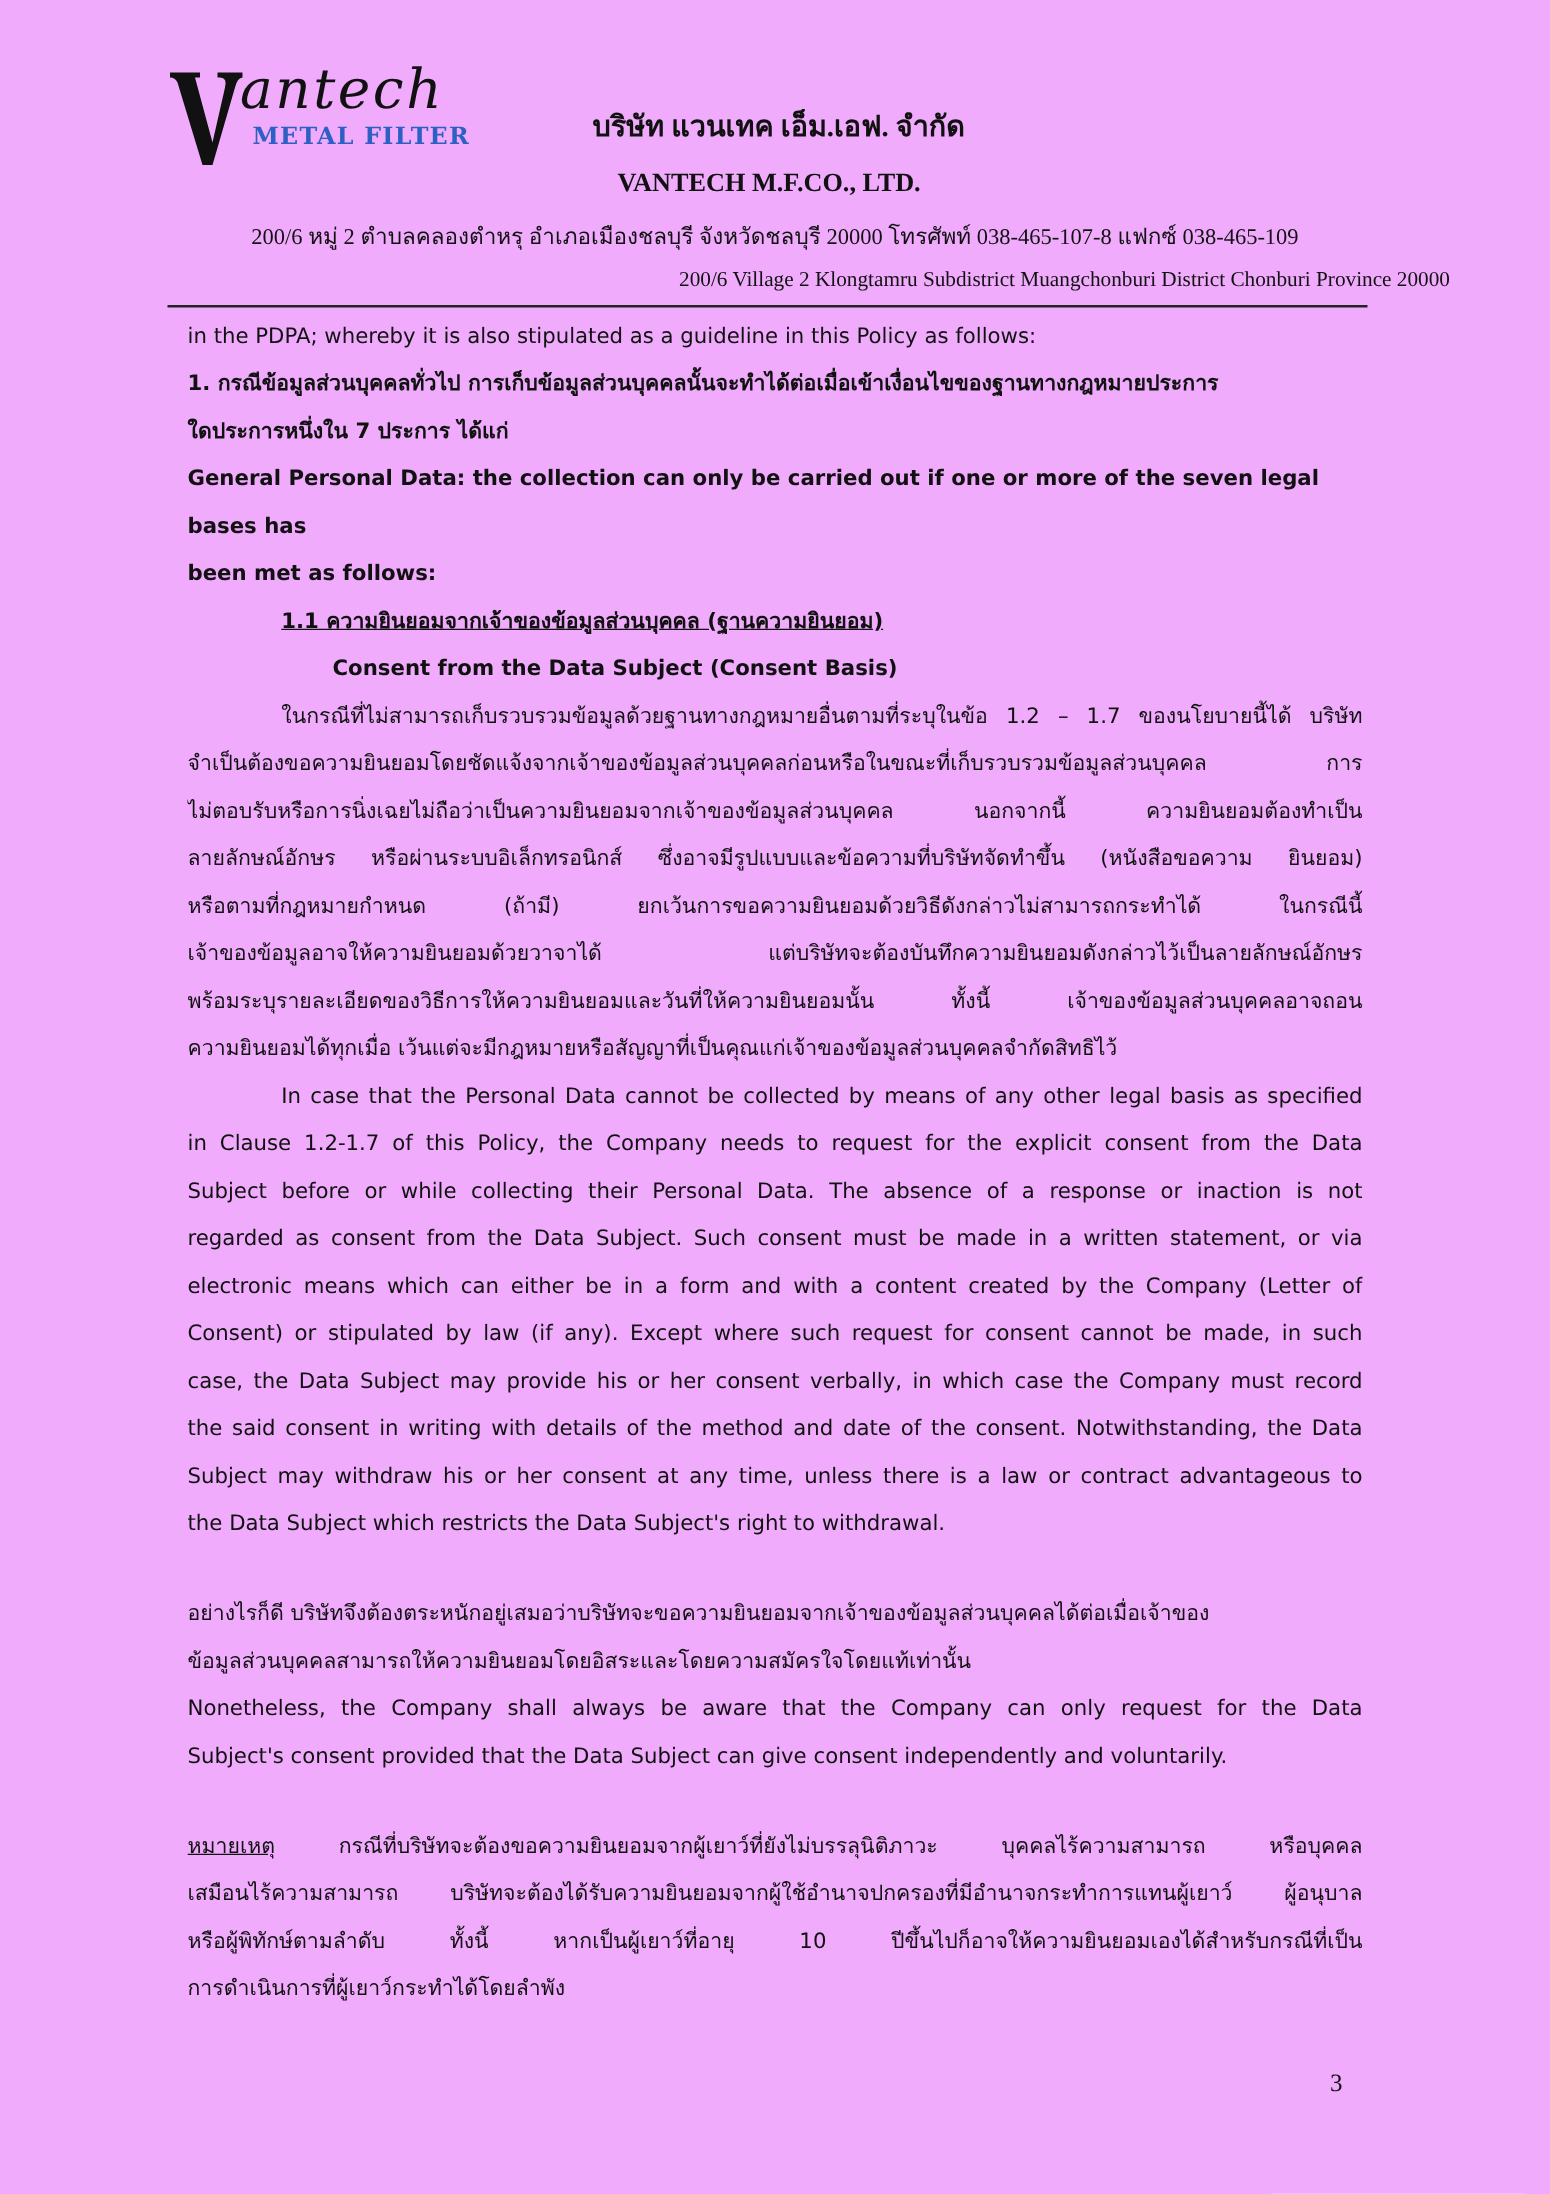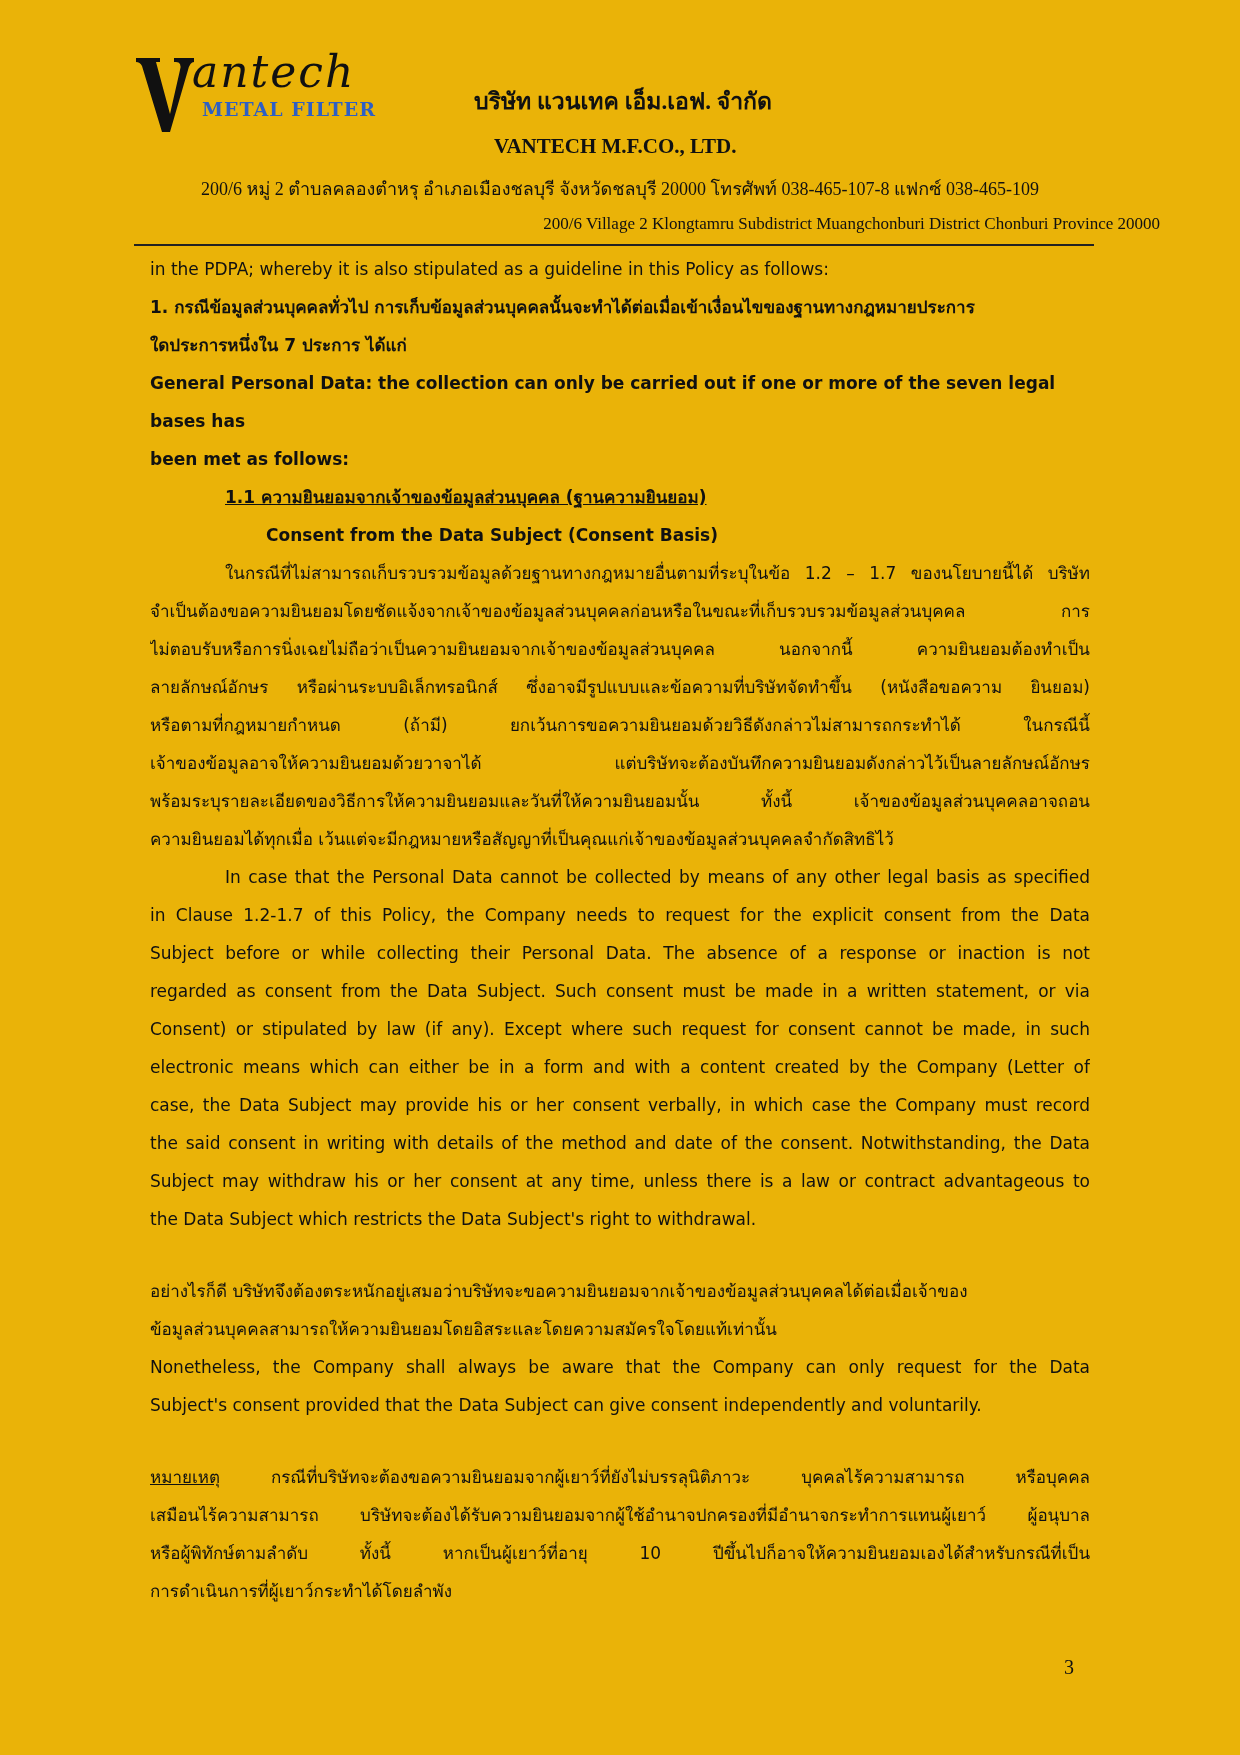--- a/index.html
+++ b/index.html
@@ -1,17 +1,17 @@
 <!DOCTYPE html>
 <html><head>
   <meta charset="utf-8">
   <style>
     html, body { margin: 0; padding: 0; background: #ffffff; }
     body { width: 1240px; height: 1755px; position: relative; overflow: hidden; color: #111; }
-    .page { position: absolute; left: 0; top: 0; width: 1240px; height: 1755px; background: #eab308; }
+    .page { position: absolute; left: 0; top: 0; width: 1240px; height: 1755px; background: #f0abfc; }
 
     
     .logo { position: absolute; left: 136px; top: 50px; width: 240px; height: 90px; }
     .logo-v { position: absolute; left: 0; top: 6px; width: 60px; height: 78px; }
     .logo-word { position: absolute; left: 56px; top: 0px; font-family: "DejaVu Serif", serif; font-style: italic; font-size: 44px; letter-spacing: 2px; color: #111; line-height: 1; }
     .logo-sub { position: absolute; left: 66px; top: 50px; font-family: "DejaVu Serif", serif; font-weight: bold; font-size: 19px; letter-spacing: 1px; color: #2e5fc4; line-height: 1; }
 
     .company-th { position: absolute; left: 474px; top: 83px; font-family: "Liberation Serif", serif; font-size: 23px; font-weight: bold; color: #111; }
     .company-en { position: absolute; left: 494px; top: 134px; font-family: "Liberation Serif", serif; font-size: 21px; font-weight: bold; color: #111; }
     .addr-th { position: absolute; left: 0; width: 1240px; text-align: center; top: 174px; font-family: "Liberation Serif", serif; font-size: 18px; color: #111; }
@@ -67,22 +67,22 @@
     <div class="ln just">ลายลักษณ์อักษร หรือผ่านระบบอิเล็กทรอนิกส์ ซึ่งอาจมีรูปแบบและข้อความที่บริษัทจัดทำขึ้น (หนังสือขอความ ยินยอม)</div>
     <div class="ln just">หรือตามที่กฎหมายกำหนด (ถ้ามี) ยกเว้นการขอความยินยอมด้วยวิธีดังกล่าวไม่สามารถกระทำได้ ในกรณีนี้</div>
     <div class="ln just">เจ้าของข้อมูลอาจให้ความยินยอมด้วยวาจาได้ แต่บริษัทจะต้องบันทึกความยินยอมดังกล่าวไว้เป็นลายลักษณ์อักษร</div>
     <div class="ln just">พร้อมระบุรายละเอียดของวิธีการให้ความยินยอมและวันที่ให้ความยินยอมนั้น ทั้งนี้ เจ้าของข้อมูลส่วนบุคคลอาจถอน</div>
     <div class="ln">ความยินยอมได้ทุกเมื่อ เว้นแต่จะมีกฎหมายหรือสัญญาที่เป็นคุณแก่เจ้าของข้อมูลส่วนบุคคลจำกัดสิทธิไว้</div>
 
     <div class="ln just ind3">In case that the Personal Data cannot be collected by means of any other legal basis as specified</div>
     <div class="ln just">in Clause 1.2-1.7 of this Policy, the Company needs to request for the explicit consent from the Data</div>
     <div class="ln just">Subject before or while collecting their Personal Data. The absence of a response or inaction is not</div>
     <div class="ln just">regarded as consent from the Data Subject. Such consent must be made in a written statement, or via</div>
+    <div class="ln just">electronic means which can either be in a form and with a content created by the Company (Letter of</div>
     <div class="ln just">Consent) or stipulated by law (if any). Except where such request for consent cannot be made, in such</div>
-    <div class="ln just">electronic means which can either be in a form and with a content created by the Company (Letter of</div>
     <div class="ln just">case, the Data Subject may provide his or her consent verbally, in which case the Company must record</div>
     <div class="ln just">the said consent in writing with details of the method and date of the consent. Notwithstanding, the Data</div>
     <div class="ln just">Subject may withdraw his or her consent at any time, unless there is a law or contract advantageous to</div>
     <div class="ln">the Data Subject which restricts the Data Subject's right to withdrawal.</div>
 
     <div class="gap"></div>
 
     <div class="ln">อย่างไรก็ดี บริษัทจึงต้องตระหนักอยู่เสมอว่าบริษัทจะขอความยินยอมจากเจ้าของข้อมูลส่วนบุคคลได้ต่อเมื่อเจ้าของ</div>
     <div class="ln">ข้อมูลส่วนบุคคลสามารถให้ความยินยอมโดยอิสระและโดยความสมัครใจโดยแท้เท่านั้น</div>
     <div class="ln just">Nonetheless, the Company shall always be aware that the Company can only request for the Data</div>

